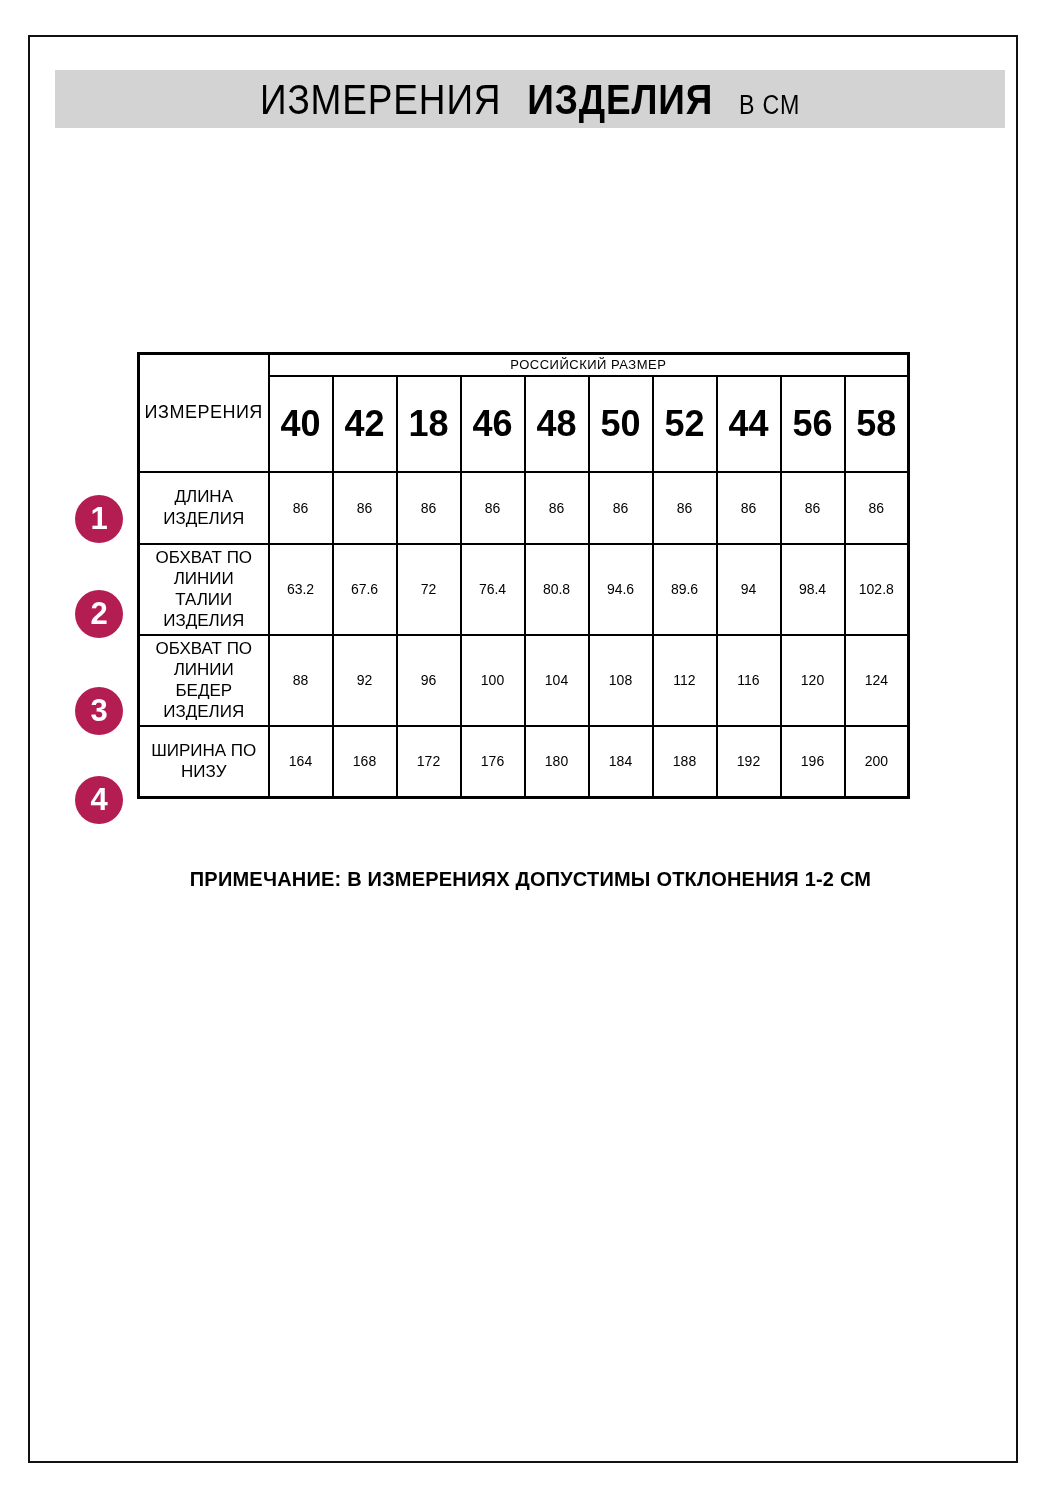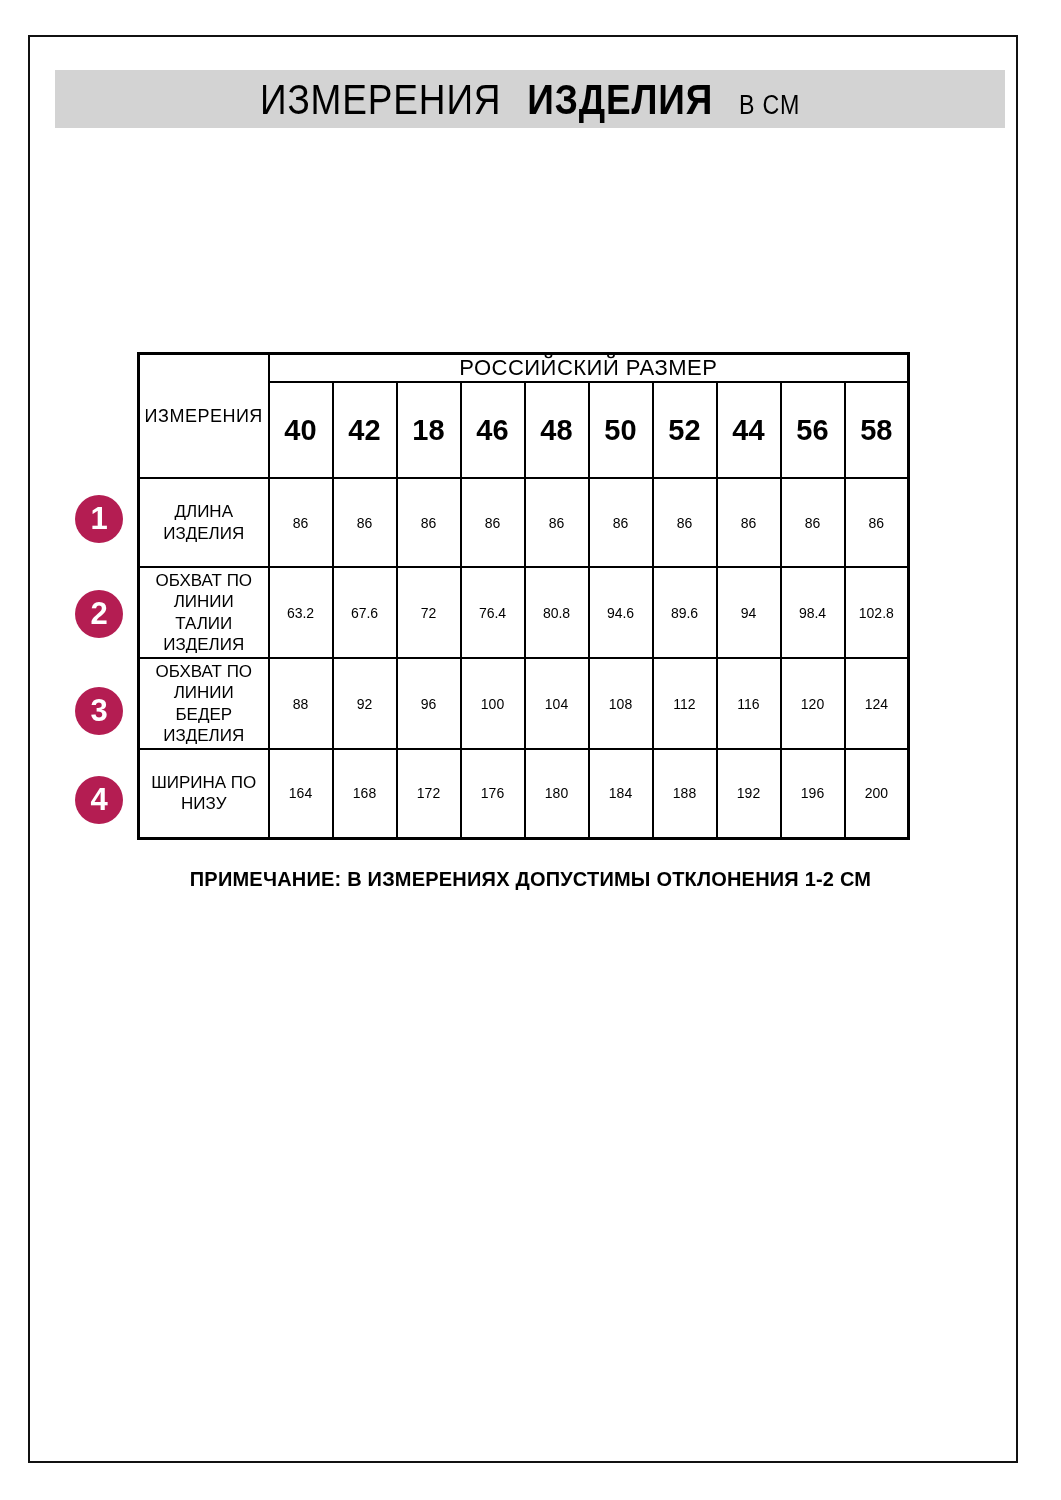--- a/index.html
+++ b/index.html
@@ -64,29 +64,29 @@
   table.size-table col.c0{width:130px;}
   table.size-table col.cs{width:64px;}
   table.size-table th, table.size-table td{
     border:2px solid var(--border);
     text-align:center;vertical-align:middle;
     background:#fff;
     overflow:hidden;
   }
   tr.r-top{height:22px;}
   tr.r-sizes{height:96px;}
-  tr.r-data{height:89px;}
+  tr.r-data{height:72px;}
   th.measure-h{
     font-size:18px;font-weight:400;letter-spacing:0.5px;
   }
   th.size-group-h{
-    font-size:22px;font-weight:400;letter-spacing:0.5px;
+    font-size:13px;font-weight:400;letter-spacing:0.5px;
   }
   th.size-h{
-    font-size:29px;font-weight:700;
+    font-size:36px;font-weight:700;
   }
   td.label{
     font-size:17px;font-weight:400;
     line-height:1.25;
     padding:2px 4px;
   }
   td.val{
     font-size:14px;font-weight:400;
   }
   .badge{

